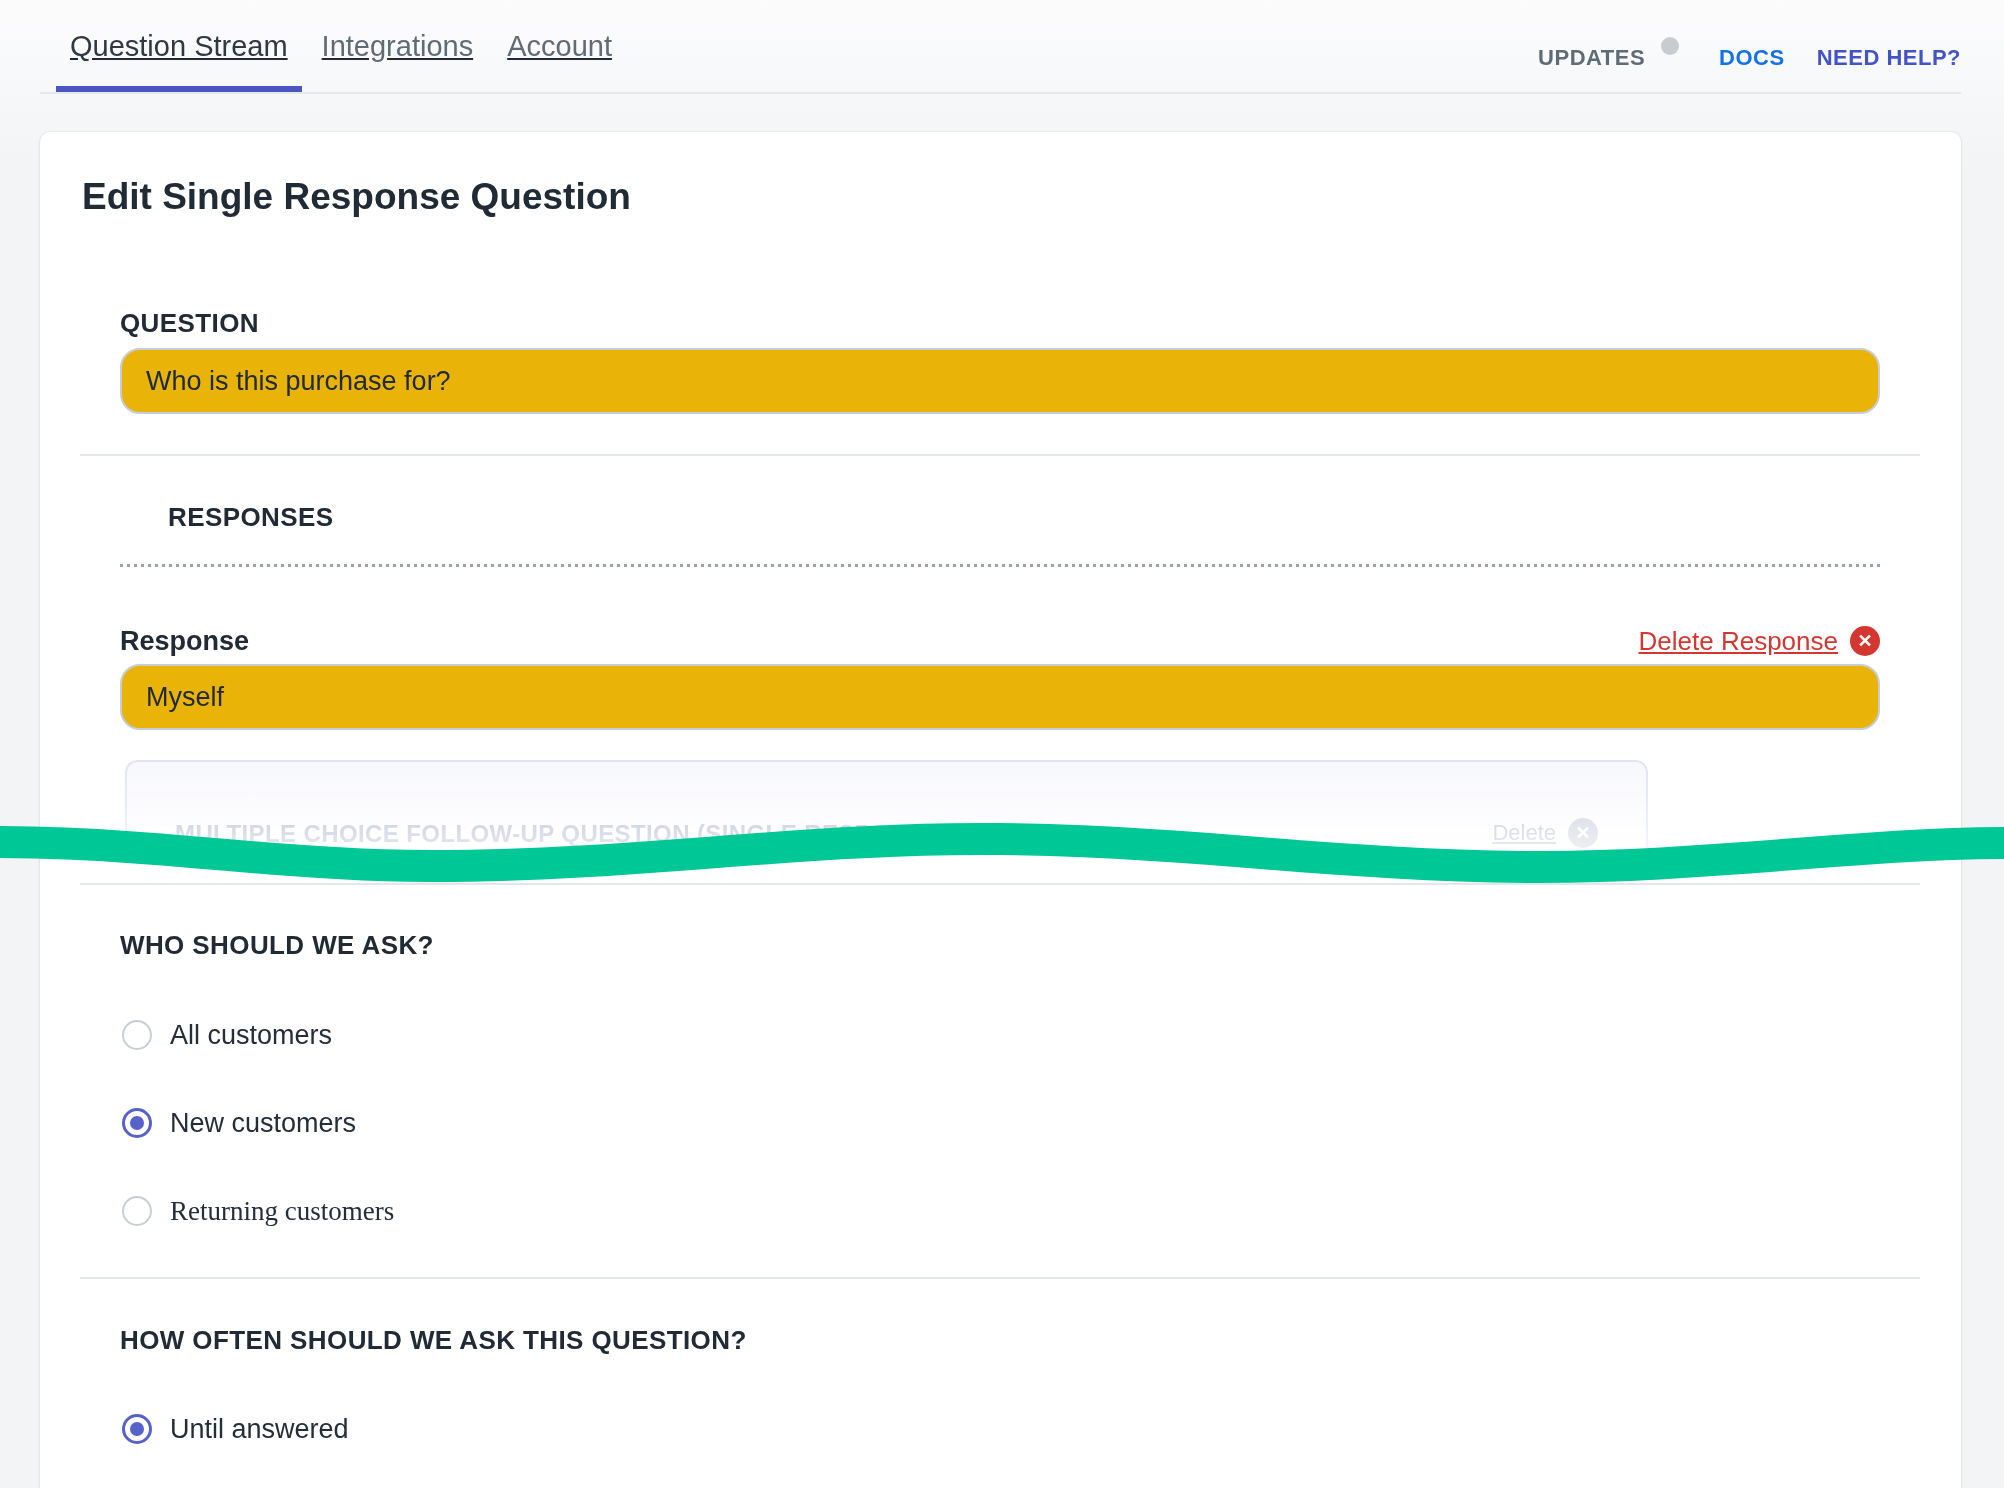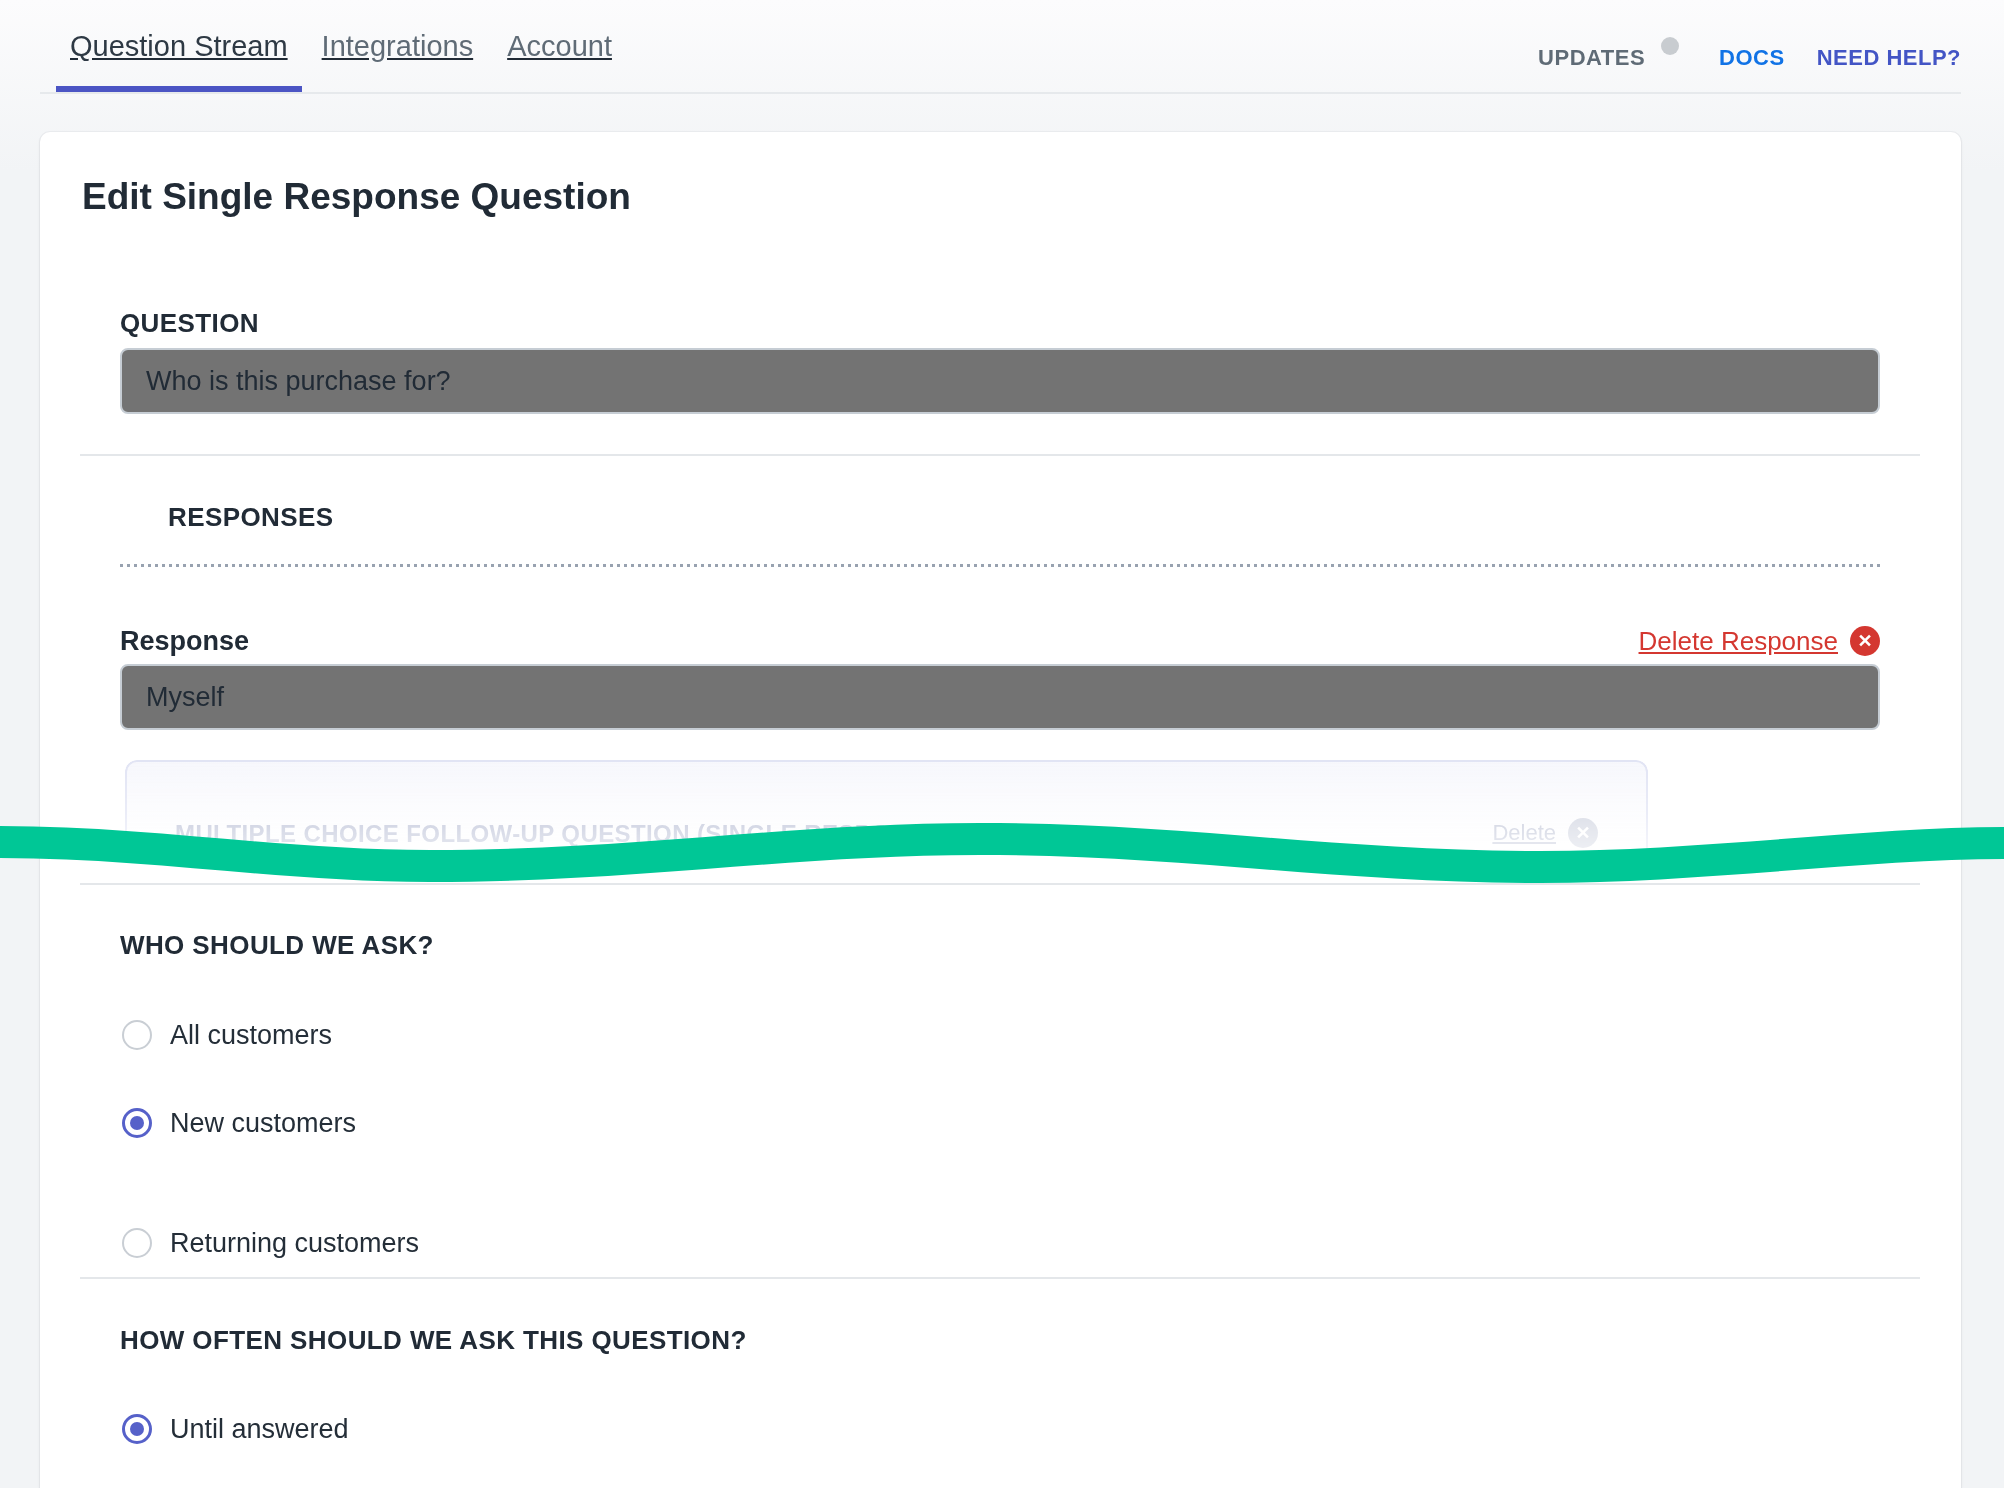--- a/index.html
+++ b/index.html
@@ -30,21 +30,21 @@
   
   .card{
     position:absolute;left:40px;top:132px;width:1921px;height:1356px;
     background:#ffffff;border-radius:10px 10px 0 0;
     box-shadow:0 0 0 1px rgba(63,63,68,0.04),0 1px 3px rgba(63,63,68,0.10);
   }
   .page-title{position:absolute;left:42px;top:44px;font-size:37px;font-weight:700;color:#212b36;}
   .section-label{position:absolute;left:80px;font-size:26px;font-weight:700;letter-spacing:.4px;color:#212b36;}
   .text-input{
     position:absolute;left:80px;width:1760px;height:66px;box-sizing:border-box;
-    border:2px solid #c6cdd4;border-radius:8px;background:#737373;
+    border:2px solid #c6cdd4;border-radius:20px;background:#eab308;
     font-family:"Liberation Sans",sans-serif;font-size:27px;color:#212b36;
     padding:0 24px;outline:none;
   }
   .divider{position:absolute;left:40px;width:1840px;height:2px;background:#e4e7ea;}
   .dotted-divider{
     position:absolute;left:80px;width:1760px;height:3px;
     background-image:repeating-linear-gradient(90deg,#98a2b0 0 3px,transparent 3px 7px);
   }
   .response-row{
     position:absolute;left:80px;top:490px;width:1760px;height:38px;
@@ -136,21 +136,21 @@
   <div class="section-label" style="top:798px;">WHO SHOULD WE ASK?</div>
 
   <div class="radio-row" style="top:887px;">
     <span class="radio"></span>
     <span class="radio-label">All customers</span>
   </div>
   <div class="radio-row" style="top:975px;">
     <span class="radio checked"></span>
     <span class="radio-label">New customers</span>
   </div>
-  <div class="radio-row" style="top:1095px;">
+  <div class="radio-row" style="top:1063px;font-family:Liberation Serif, serif;">
     <span class="radio"></span>
     <span class="radio-label">Returning customers</span>
   </div>
 
   <div class="divider" style="top:1145px;"></div>
 
   <div class="section-label" style="top:1193px;">HOW OFTEN SHOULD WE ASK THIS QUESTION?</div>
 
   <div class="radio-row" style="top:1281px;">
     <span class="radio checked"></span>

